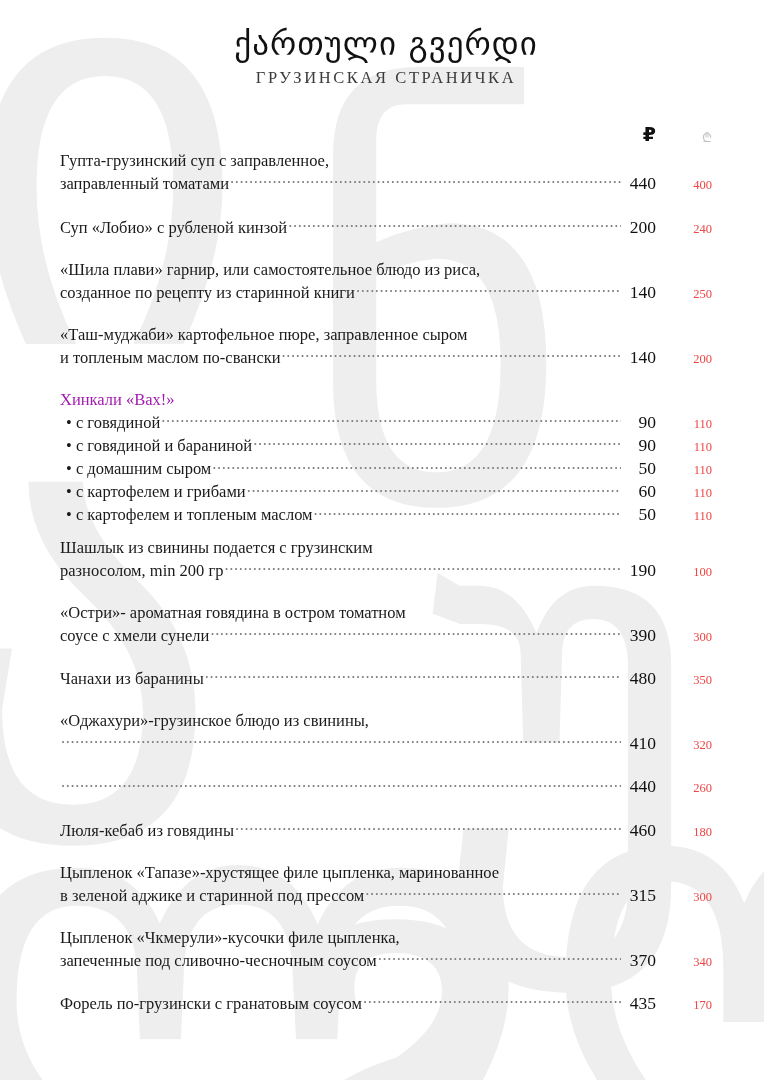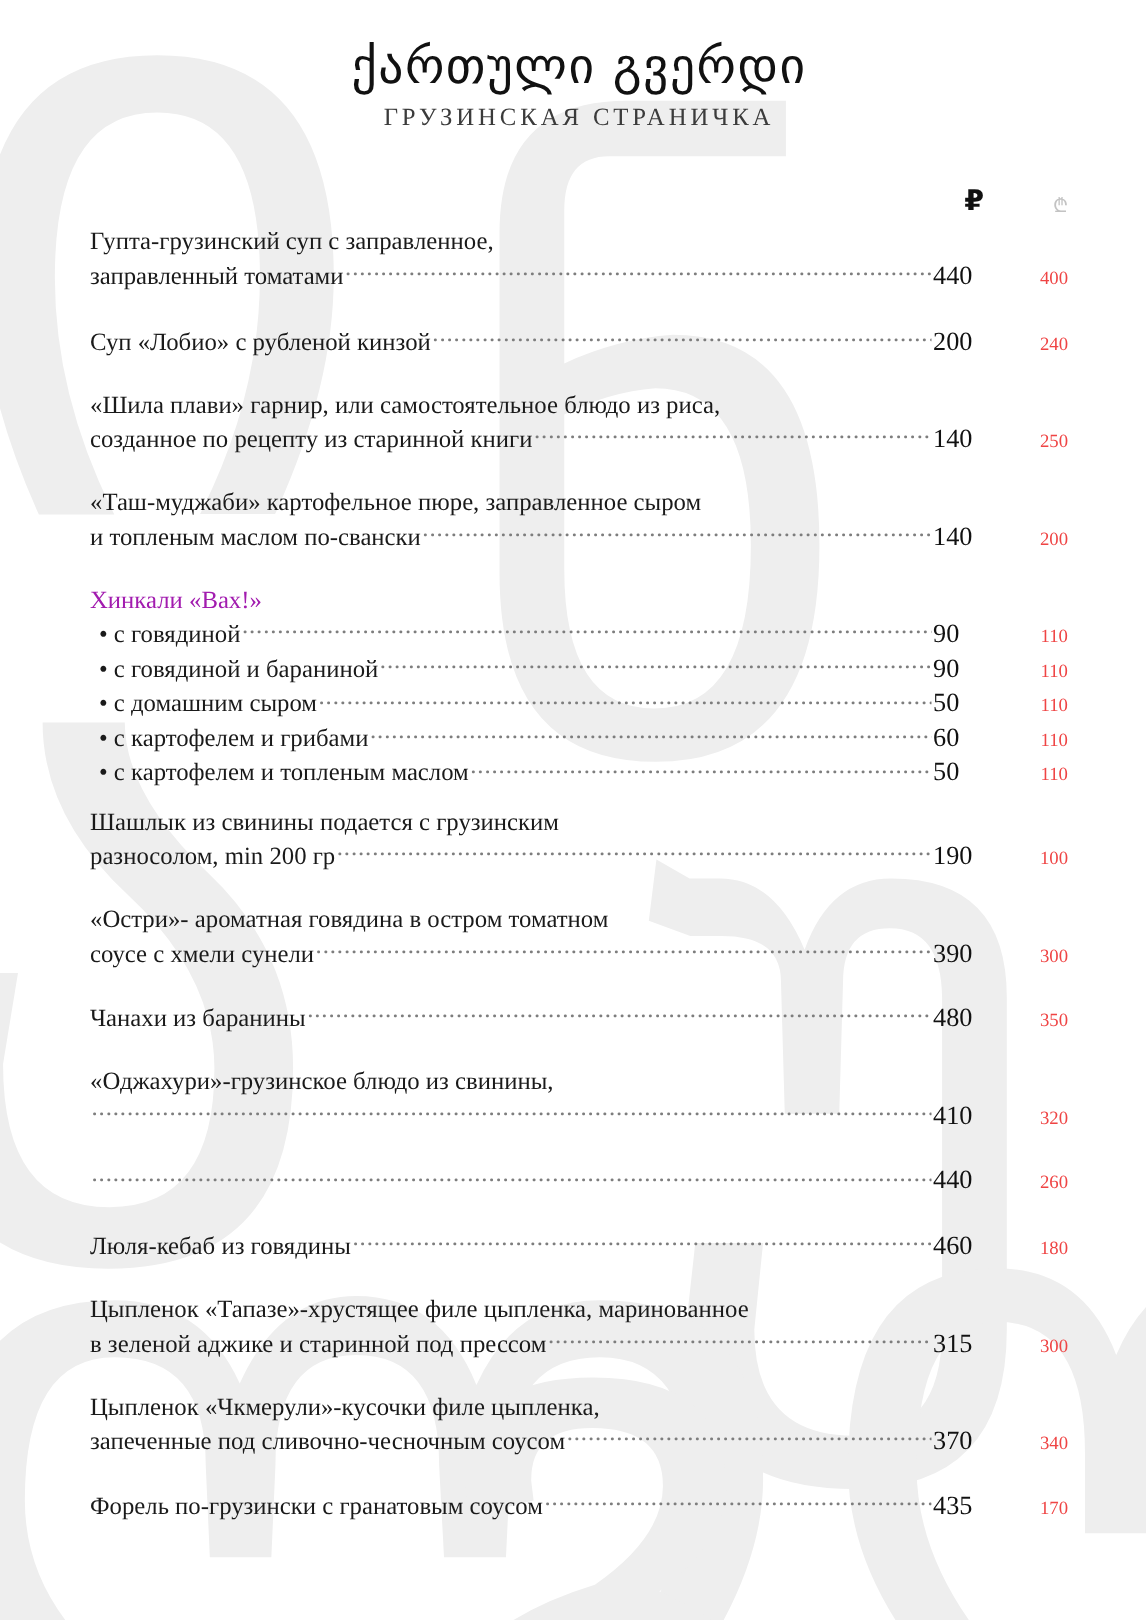--- a/index.html
+++ b/index.html
@@ -147,21 +147,21 @@
     left: 0;
     bottom: 0;
     white-space: nowrap;
     font-size: 16.5px;
     letter-spacing: 0.6px;
     color: #7d7d7d;
   }
   .price-rub {
     flex: 0 0 auto;
     min-width: 34px;
-    text-align: left;
+    text-align: right;
     color: #111111;
     font-size: 17.5px;
   }
   .price-alt {
     flex: 0 0 46px;
     text-align: right;
     padding-left: 10px;
     font-size: 12.5px;
     color: #ef4444;
   }

